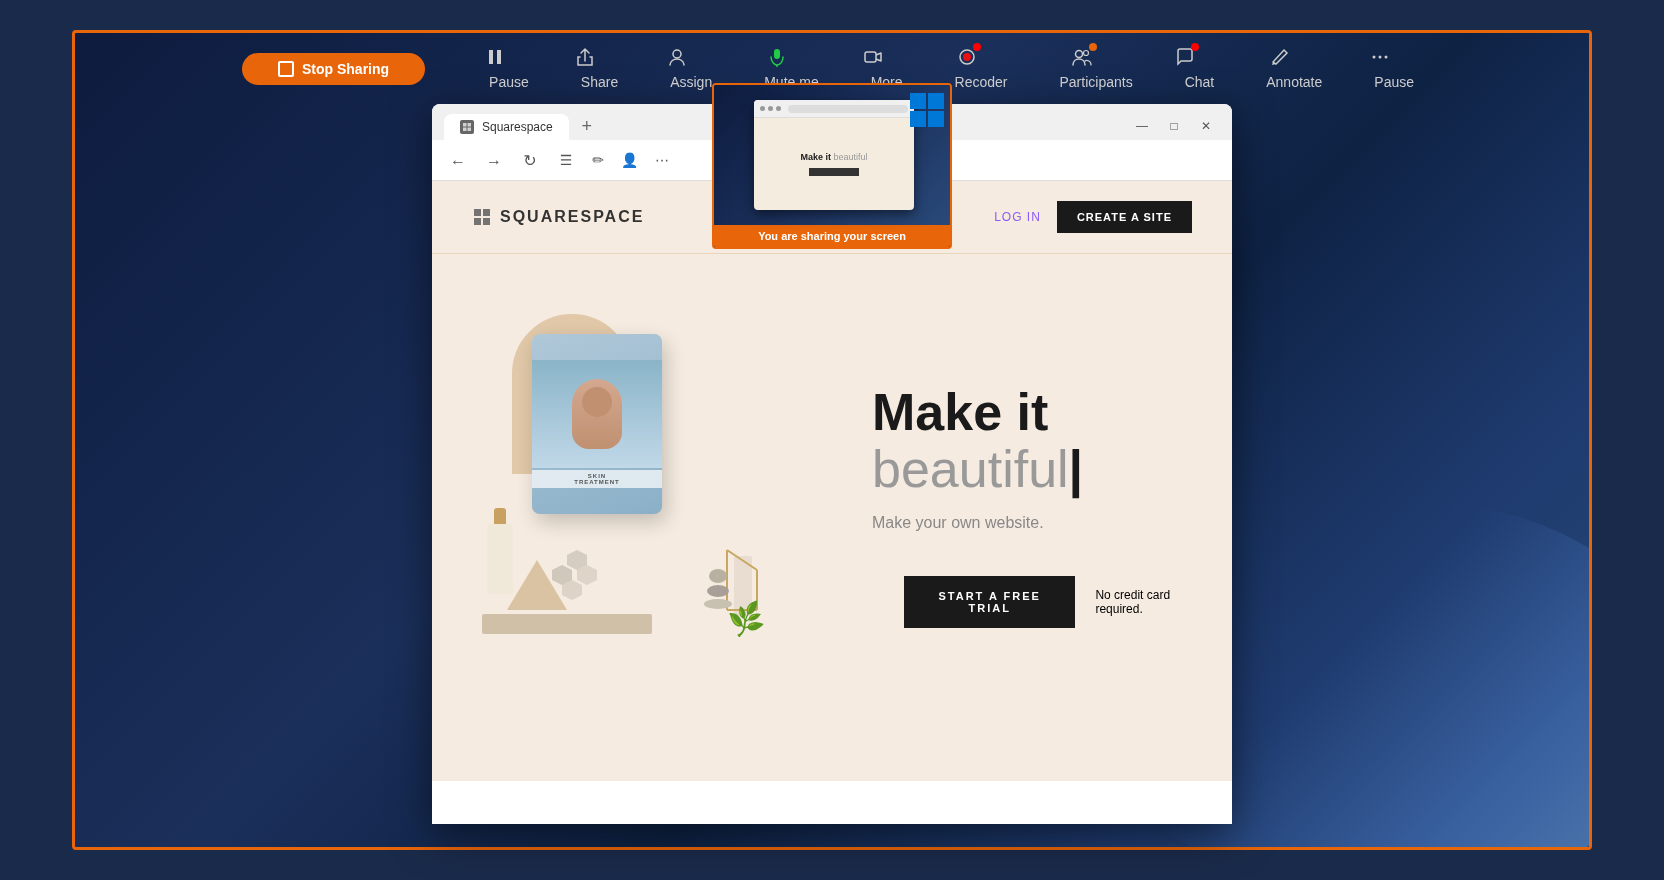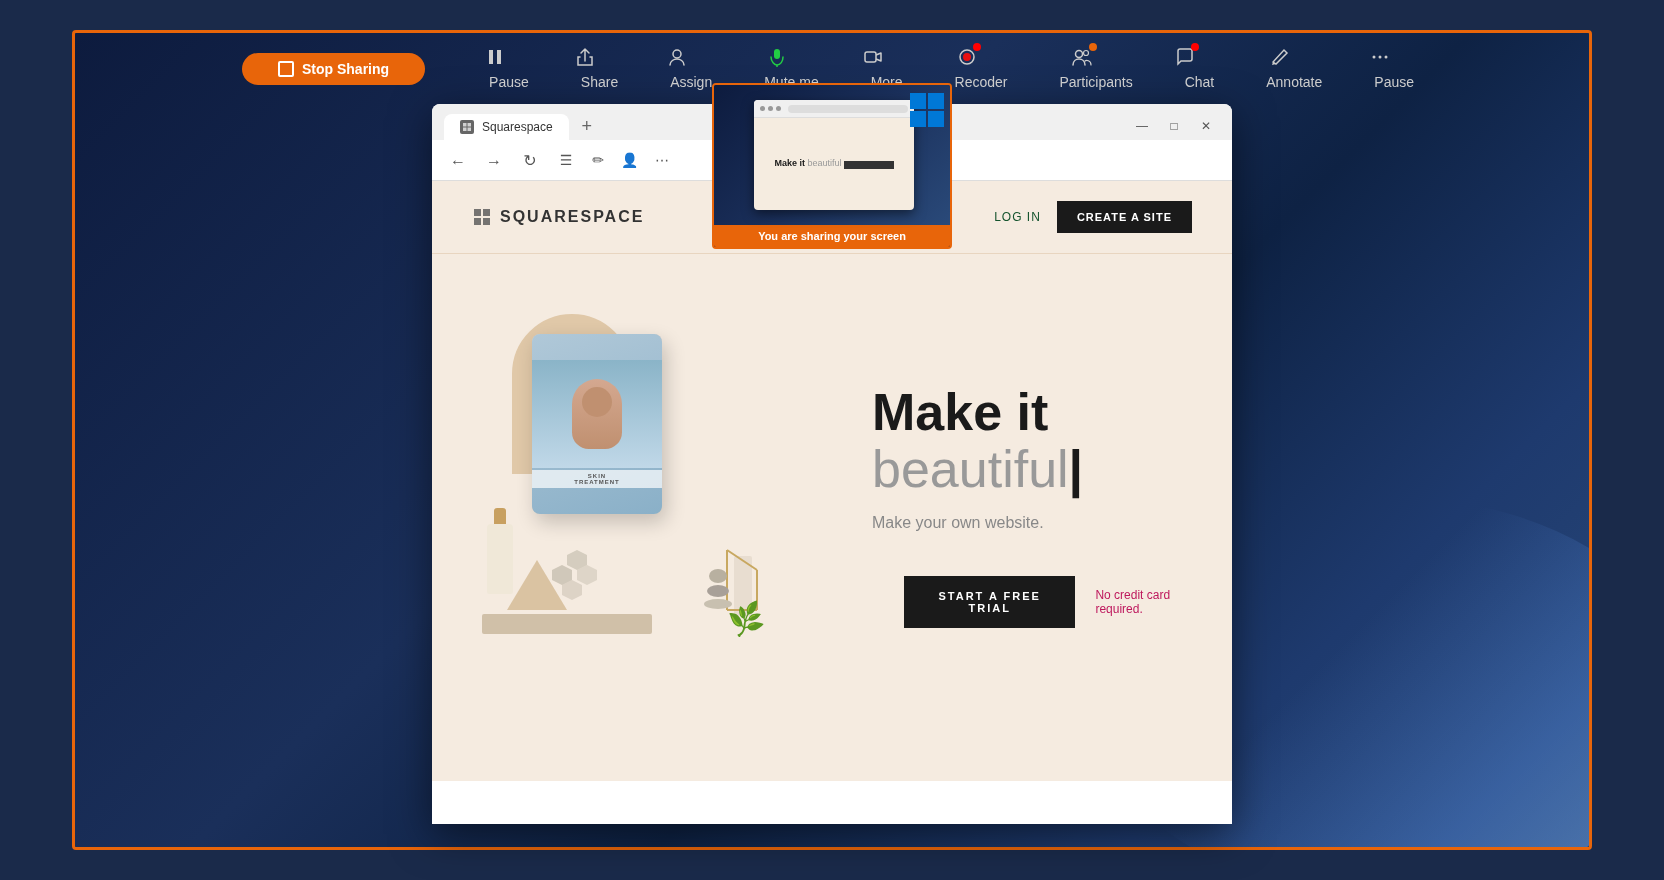--- a/index.html
+++ b/index.html
@@ -309,21 +309,21 @@
     }
     .preview-mini-content {
       height: calc(100% - 18px);
       background: #f5ece0;
       display: flex;
       align-items: center;
       justify-content: center;
       font-size: 8px;
       font-weight: bold;
       color: #333;
-      flex-direction: row;
+      flex-direction: column;
       gap: 2px;
       border-radius: 21px;
     }
 
     .preview-label {
       background: #e8650a;
       color: white;
       text-align: center;
       padding: 5px;
       font-size: 11px;
@@ -365,21 +365,21 @@
       color: #666;
       letter-spacing: 1px;
     }
     .site-nav-actions {
       display: flex;
       gap: 16px;
       align-items: center;
     }
     .login-btn {
       font-size: 12px;
-      color: #14532d;
+      color: #8b5cf6;
       letter-spacing: 1px;
       background: none;
       border: none;
       cursor: pointer;
     }
     .cta-btn {
       background: #1a1a1a;
       color: white;
       border: none;
       padding: 10px 20px;
@@ -487,21 +487,21 @@
       color: white;
       border: none;
       padding: 14px 28px;
       font-size: 11px;
       letter-spacing: 2px;
       cursor: pointer;
       font-weight: 600;
     }
     .no-cc-text {
       font-size: 12px;
-      color: #be185d;
+      color: #000000;
     }
   </style>
 </head>
 <body>
 
 <div class="outer-frame">
 
   <div class="desktop-bg"></div>
 
   <div class="toolbar">

